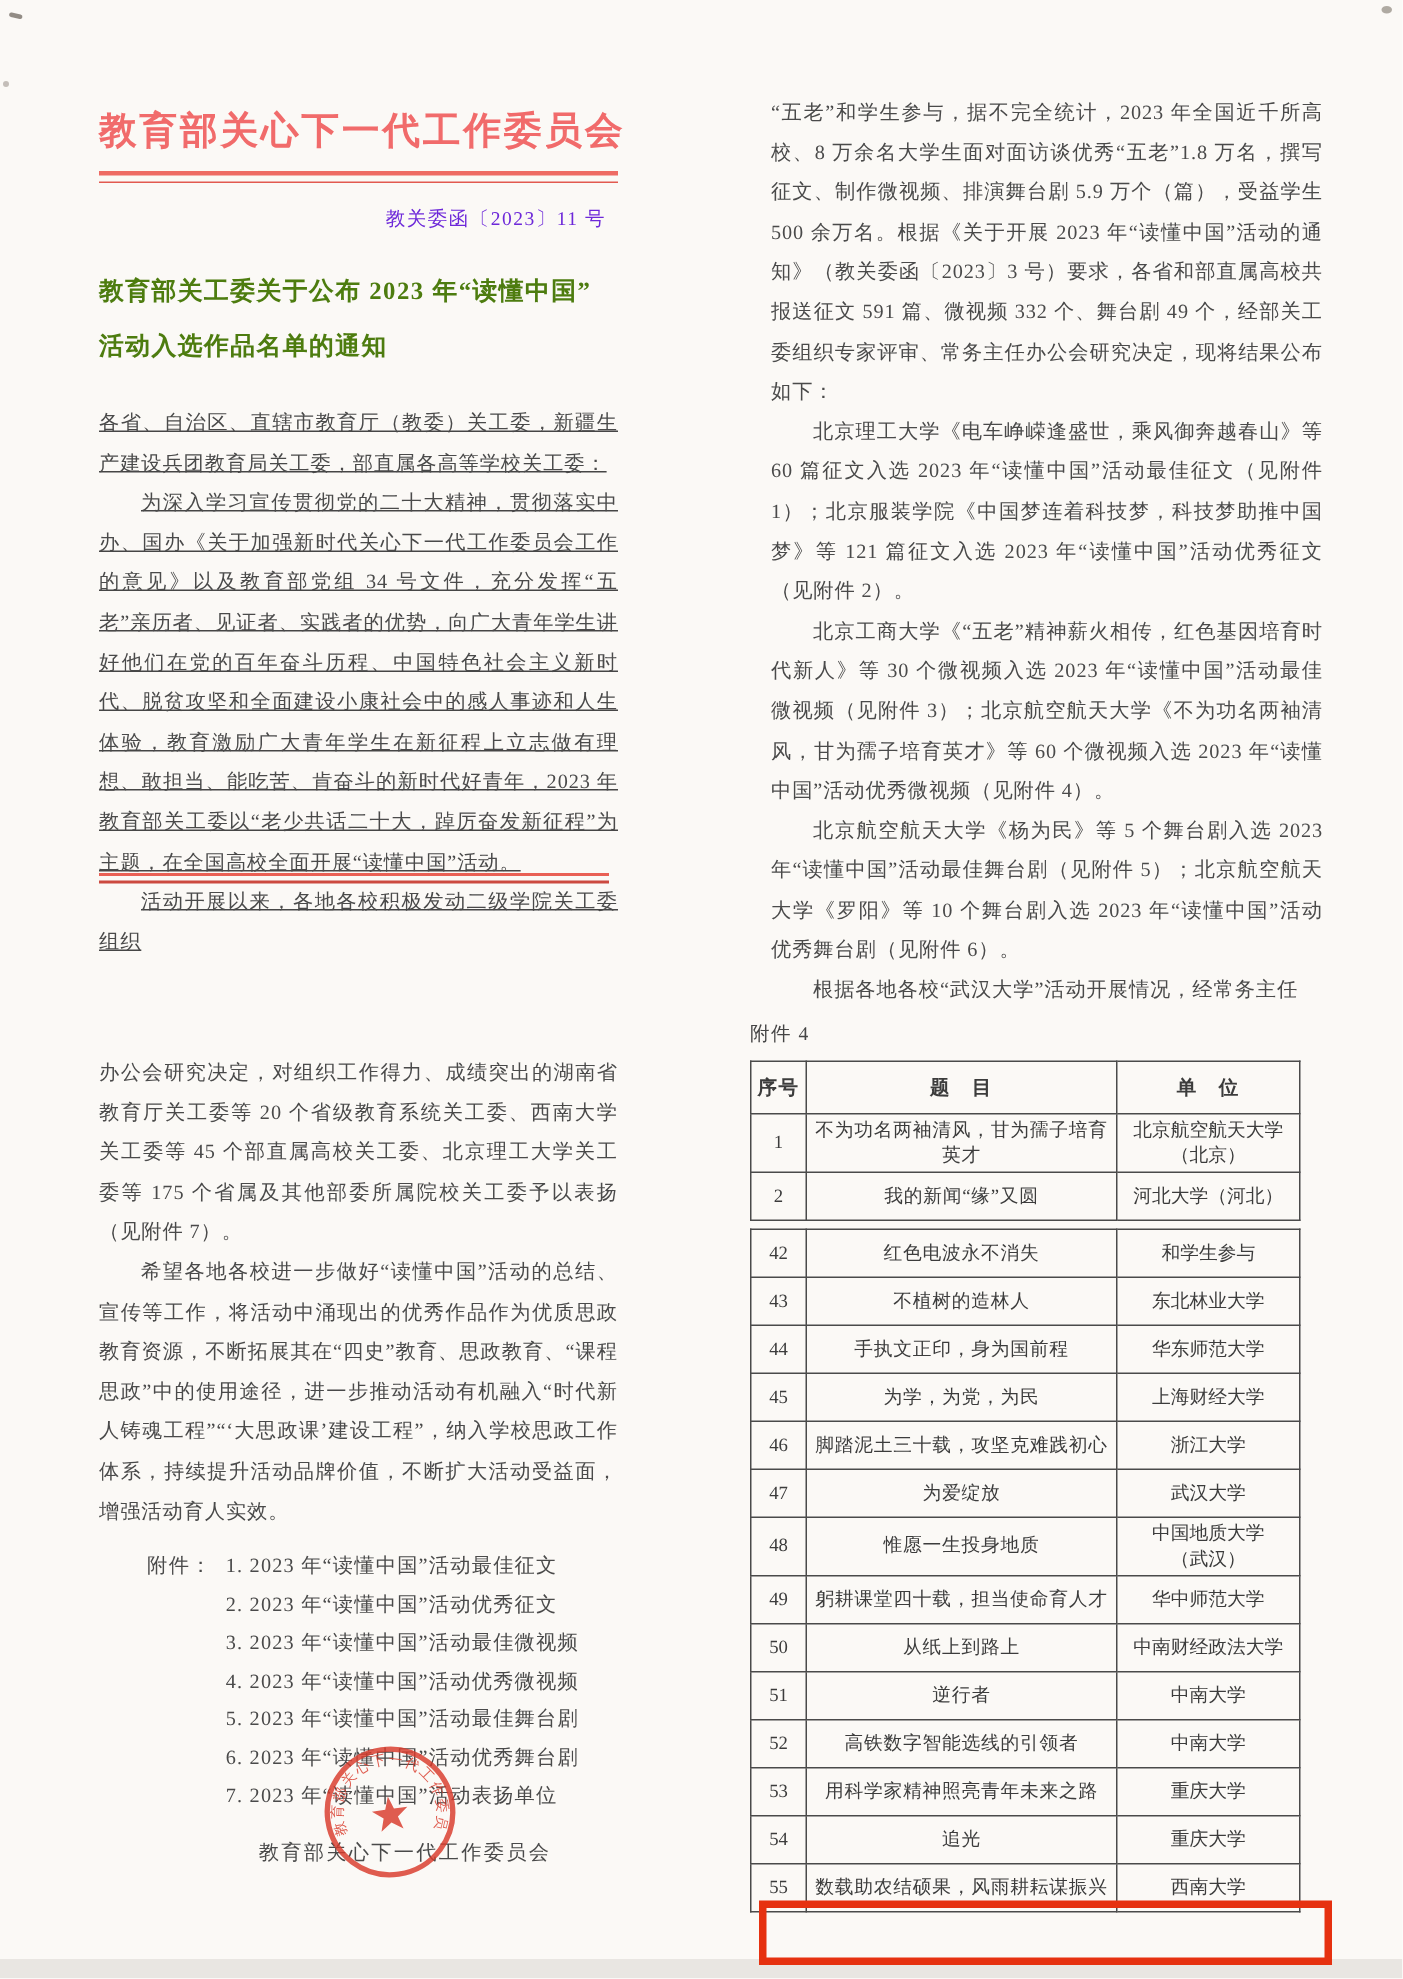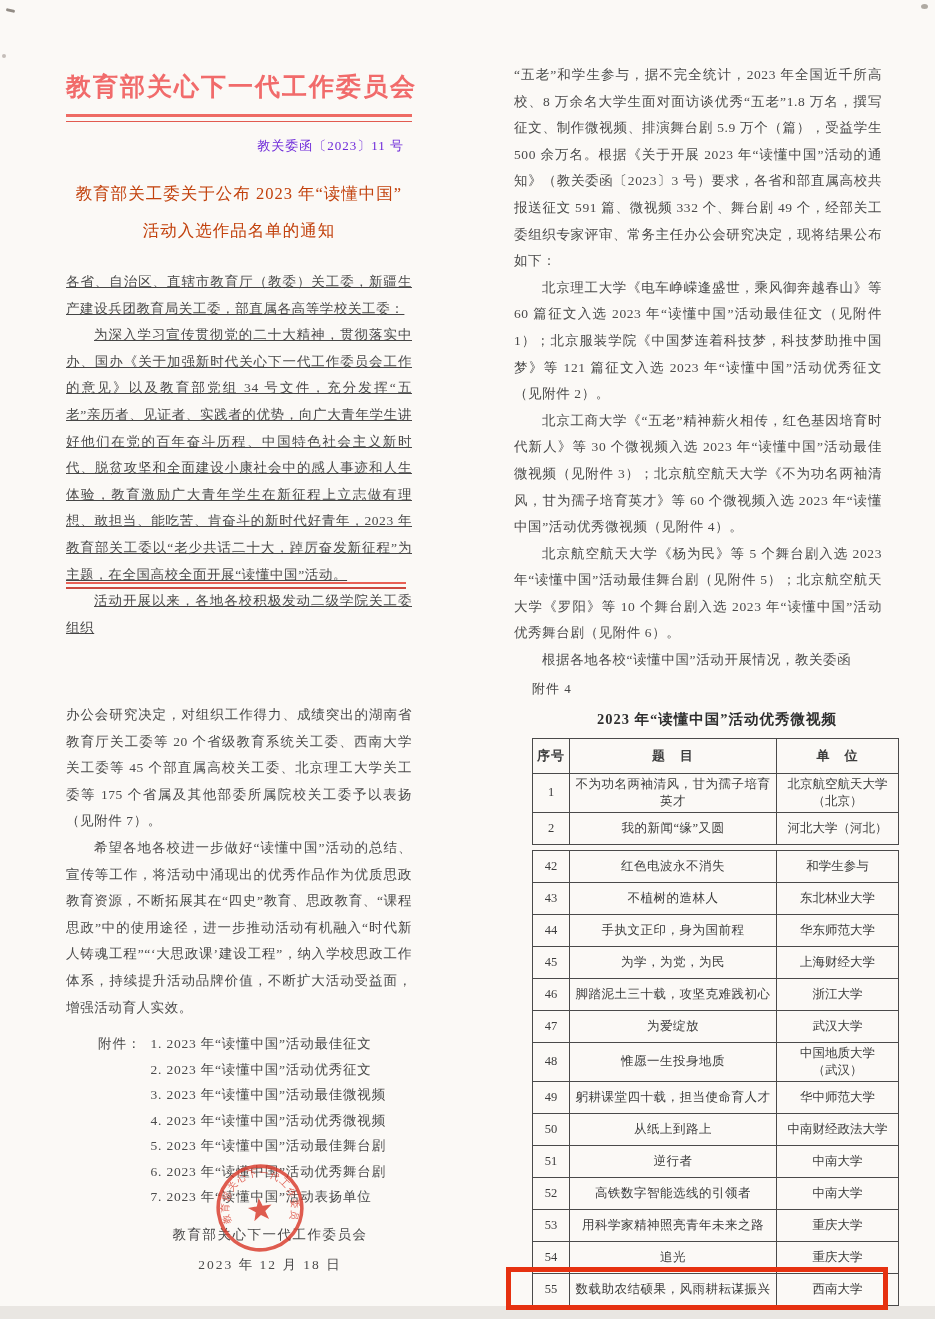--- a/index.html
+++ b/index.html
@@ -11,42 +11,42 @@
   .speck1{position:absolute;left:6px;top:9px;width:9px;height:3px;background:#6f675f;border-radius:2px;transform:rotate(12deg);opacity:.75;}
   .speck2{position:absolute;left:921px;top:4px;width:7px;height:5px;background:#7d746b;border-radius:50%;opacity:.6;}
   .speck3{position:absolute;left:2px;top:54px;width:4px;height:4px;background:#8d847b;border-radius:50%;opacity:.5;}
   .bottom-band{position:absolute;left:0;bottom:0;width:100%;height:13px;background:#e9e6e2;}
 
   
   .col-tl{position:absolute;left:66px;top:70px;width:346px;}
   .org-title{font-size:25px;font-weight:bold;color:#f16b6b;text-align:center;letter-spacing:2px;white-space:nowrap;}
   .red-rule{margin-top:11px;height:4px;border-top:3px solid #ee6b64;border-bottom:1px solid #e25a50;}
   .doc-number{margin-top:15px;text-align:right;padding-right:8px;font-size:13px;color:#6d28d9;letter-spacing:1px;}
-  .doc-title{margin-top:20px;font-size:16.5px;font-weight:normal;text-align:center;line-height:37px;color:#c2410c;letter-spacing:1px;}
+  .doc-title{margin-top:20px;font-size:16.5px;font-weight:bold;text-align:left;line-height:37px;color:#4d7c0f;letter-spacing:1px;}
   .body-block{margin-top:20px;text-decoration:underline;}
   .para{margin:0;font-size:13.5px;line-height:26.6px;text-align:justify;letter-spacing:0.6px;color:#4a4a4a;}
   .ind{text-indent:28px;}
   .page-end-rule{position:absolute;left:66px;top:582px;width:340px;height:3px;border-top:2px solid #e96055;border-bottom:2px solid #cc4a40;}
 
   
   .col-tr{position:absolute;left:514px;top:62px;width:368px;}
 
   
   .col-bl{position:absolute;left:66px;top:702px;width:346px;}
   .attachments{margin-top:10px;display:flex;padding-left:32px;font-size:13.5px;line-height:25.5px;color:#4a4a4a;}
   .att-label{flex:0 0 auto;margin-right:9px;letter-spacing:1px;}
   .att-items{flex:1 1 auto;}
   .att-item{letter-spacing:0.8px;}
   .signature{margin-top:16px;width:300px;margin-left:54px;text-align:center;color:#4a4a4a;}
   .sig-org{font-size:13.5px;letter-spacing:1.5px;}
   .sig-date{margin-top:12px;font-size:13.5px;letter-spacing:2px;}
   .stamp{position:absolute;left:214px;top:1162px;width:92px;height:92px;z-index:3;transform:rotate(-8deg);opacity:.82;}
 
   
-  .col-br{position:absolute;left:532px;top:680px;width:370px;}
+  .col-br{position:absolute;left:500px;top:680px;width:370px;}
   .appendix-label{font-size:13px;color:#454545;letter-spacing:1px;}
   .table-title{margin-top:12px;text-align:center;font-size:14.5px;font-weight:bold;color:#2e2e2e;letter-spacing:1px;}
   table.doc-table{margin-top:9px;border-collapse:collapse;width:366px;font-size:12.5px;color:#3c3c3c;table-layout:fixed;}
   table.doc-table.second{margin-top:5px;}
   .doc-table th,.doc-table td{border:1px solid #4a4a4a;text-align:center;padding:2px 2px;line-height:1.35;}
   .doc-table th{height:30px;font-weight:bold;font-size:13px;letter-spacing:1px;}
   .doc-table td{height:27px;}
   .doc-table col.c-no{width:37px;}
   .doc-table col.c-title{width:207px;}
   .doc-table col.c-unit{width:122px;}
@@ -75,21 +75,21 @@
         <p class="para ind">活动开展以来，各地各校积极发动二级学院关工委组织</p>
       </div>
   </div>
   <div class="page-end-rule"></div>
 
   <div class="col-tr">
       <p class="para">“五老”和学生参与，据不完全统计，2023 年全国近千所高校、8 万余名大学生面对面访谈优秀“五老”1.8 万名，撰写征文、制作微视频、排演舞台剧 5.9 万个（篇），受益学生 500 余万名。根据《关于开展 2023 年“读懂中国”活动的通知》（教关委函〔2023〕3 号）要求，各省和部直属高校共报送征文 591 篇、微视频 332 个、舞台剧 49 个，经部关工委组织专家评审、常务主任办公会研究决定，现将结果公布如下：</p>
       <p class="para ind">北京理工大学《电车峥嵘逢盛世，乘风御奔越春山》等 60 篇征文入选 2023 年“读懂中国”活动最佳征文（见附件 1）；北京服装学院《中国梦连着科技梦，科技梦助推中国梦》等 121 篇征文入选 2023 年“读懂中国”活动优秀征文（见附件 2）。</p>
       <p class="para ind">北京工商大学《“五老”精神薪火相传，红色基因培育时代新人》等 30 个微视频入选 2023 年“读懂中国”活动最佳微视频（见附件 3）；北京航空航天大学《不为功名两袖清风，甘为孺子培育英才》等 60 个微视频入选 2023 年“读懂中国”活动优秀微视频（见附件 4）。</p>
       <p class="para ind">北京航空航天大学《杨为民》等 5 个舞台剧入选 2023 年“读懂中国”活动最佳舞台剧（见附件 5）；北京航空航天大学《罗阳》等 10 个舞台剧入选 2023 年“读懂中国”活动优秀舞台剧（见附件 6）。</p>
-      <p class="para ind">根据各地各校“读懂中国”活动开展情况，教关委函</p>
+      <p class="para ind">根据各地各校“武汉大学”活动开展情况，经常务主任</p>
     </div>
 
   <div class="col-bl">
     <div>
         <p class="para">办公会研究决定，对组织工作得力、成绩突出的湖南省教育厅关工委等 20 个省级教育系统关工委、西南大学关工委等 45 个部直属高校关工委、北京理工大学关工委等 175 个省属及其他部委所属院校关工委予以表扬（见附件 7）。</p>
         <p class="para ind">希望各地各校进一步做好“读懂中国”活动的总结、宣传等工作，将活动中涌现出的优秀作品作为优质思政教育资源，不断拓展其在“四史”教育、思政教育、“课程思政”中的使用途径，进一步推动活动有机融入“时代新人铸魂工程”“‘大思政课’建设工程”，纳入学校思政工作体系，持续提升活动品牌价值，不断扩大活动受益面，增强活动育人实效。</p>
       </div>
     <div class="attachments">
       <div class="att-label">附件：</div>
       <div class="att-items">
@@ -97,36 +97,34 @@
           <div class="att-item">2. 2023 年“读懂中国”活动优秀征文</div>
           <div class="att-item">3. 2023 年“读懂中国”活动最佳微视频</div>
           <div class="att-item">4. 2023 年“读懂中国”活动优秀微视频</div>
           <div class="att-item">5. 2023 年“读懂中国”活动最佳舞台剧</div>
           <div class="att-item">6. 2023 年“读懂中国”活动优秀舞台剧</div>
           <div class="att-item">7. 2023 年“读懂中国”活动表扬单位</div>
         </div>
     </div>
     <div class="signature">
       <div class="sig-org">教育部关心下一代工作委员会</div>
-      <div class="sig-date">2023 年 12 月 18 日</div>
     </div>
   </div>
 
   <svg class="stamp" viewBox="0 0 88 88">
     <circle cx="44" cy="44" r="40" fill="none" stroke="#d93a2b" stroke-width="3.4"></circle>
     <path id="sealArc" d="M 16,56 A 30.5,30.5 0 1 1 72,56" fill="none"></path>
     <text font-size="9" fill="#d93a2b" letter-spacing="1.2" font-family="Liberation Serif, DejaVu Serif, serif">
       <textPath href="#sealArc" startOffset="2">教育部关心下一代工作委员会</textPath>
     </text>
     <polygon fill="#d93a2b" points="44,34 46.8,42.1 55.4,42.3 48.6,47.5 51.1,55.7 44,50.8 36.9,55.7 39.4,47.5 32.6,42.3 41.2,42.1"></polygon>
   </svg>
 
   <div class="col-br">
     <div class="appendix-label">附件 4</div>
-    <div class="table-title">2023 年“读懂中国”活动优秀微视频</div>
 
     <table class="doc-table">
       <colgroup>
           <col class="c-no">
           <col class="c-title">
           <col class="c-unit">
         </colgroup>
       <thead>
         <tr>
           <th>序号</th>

